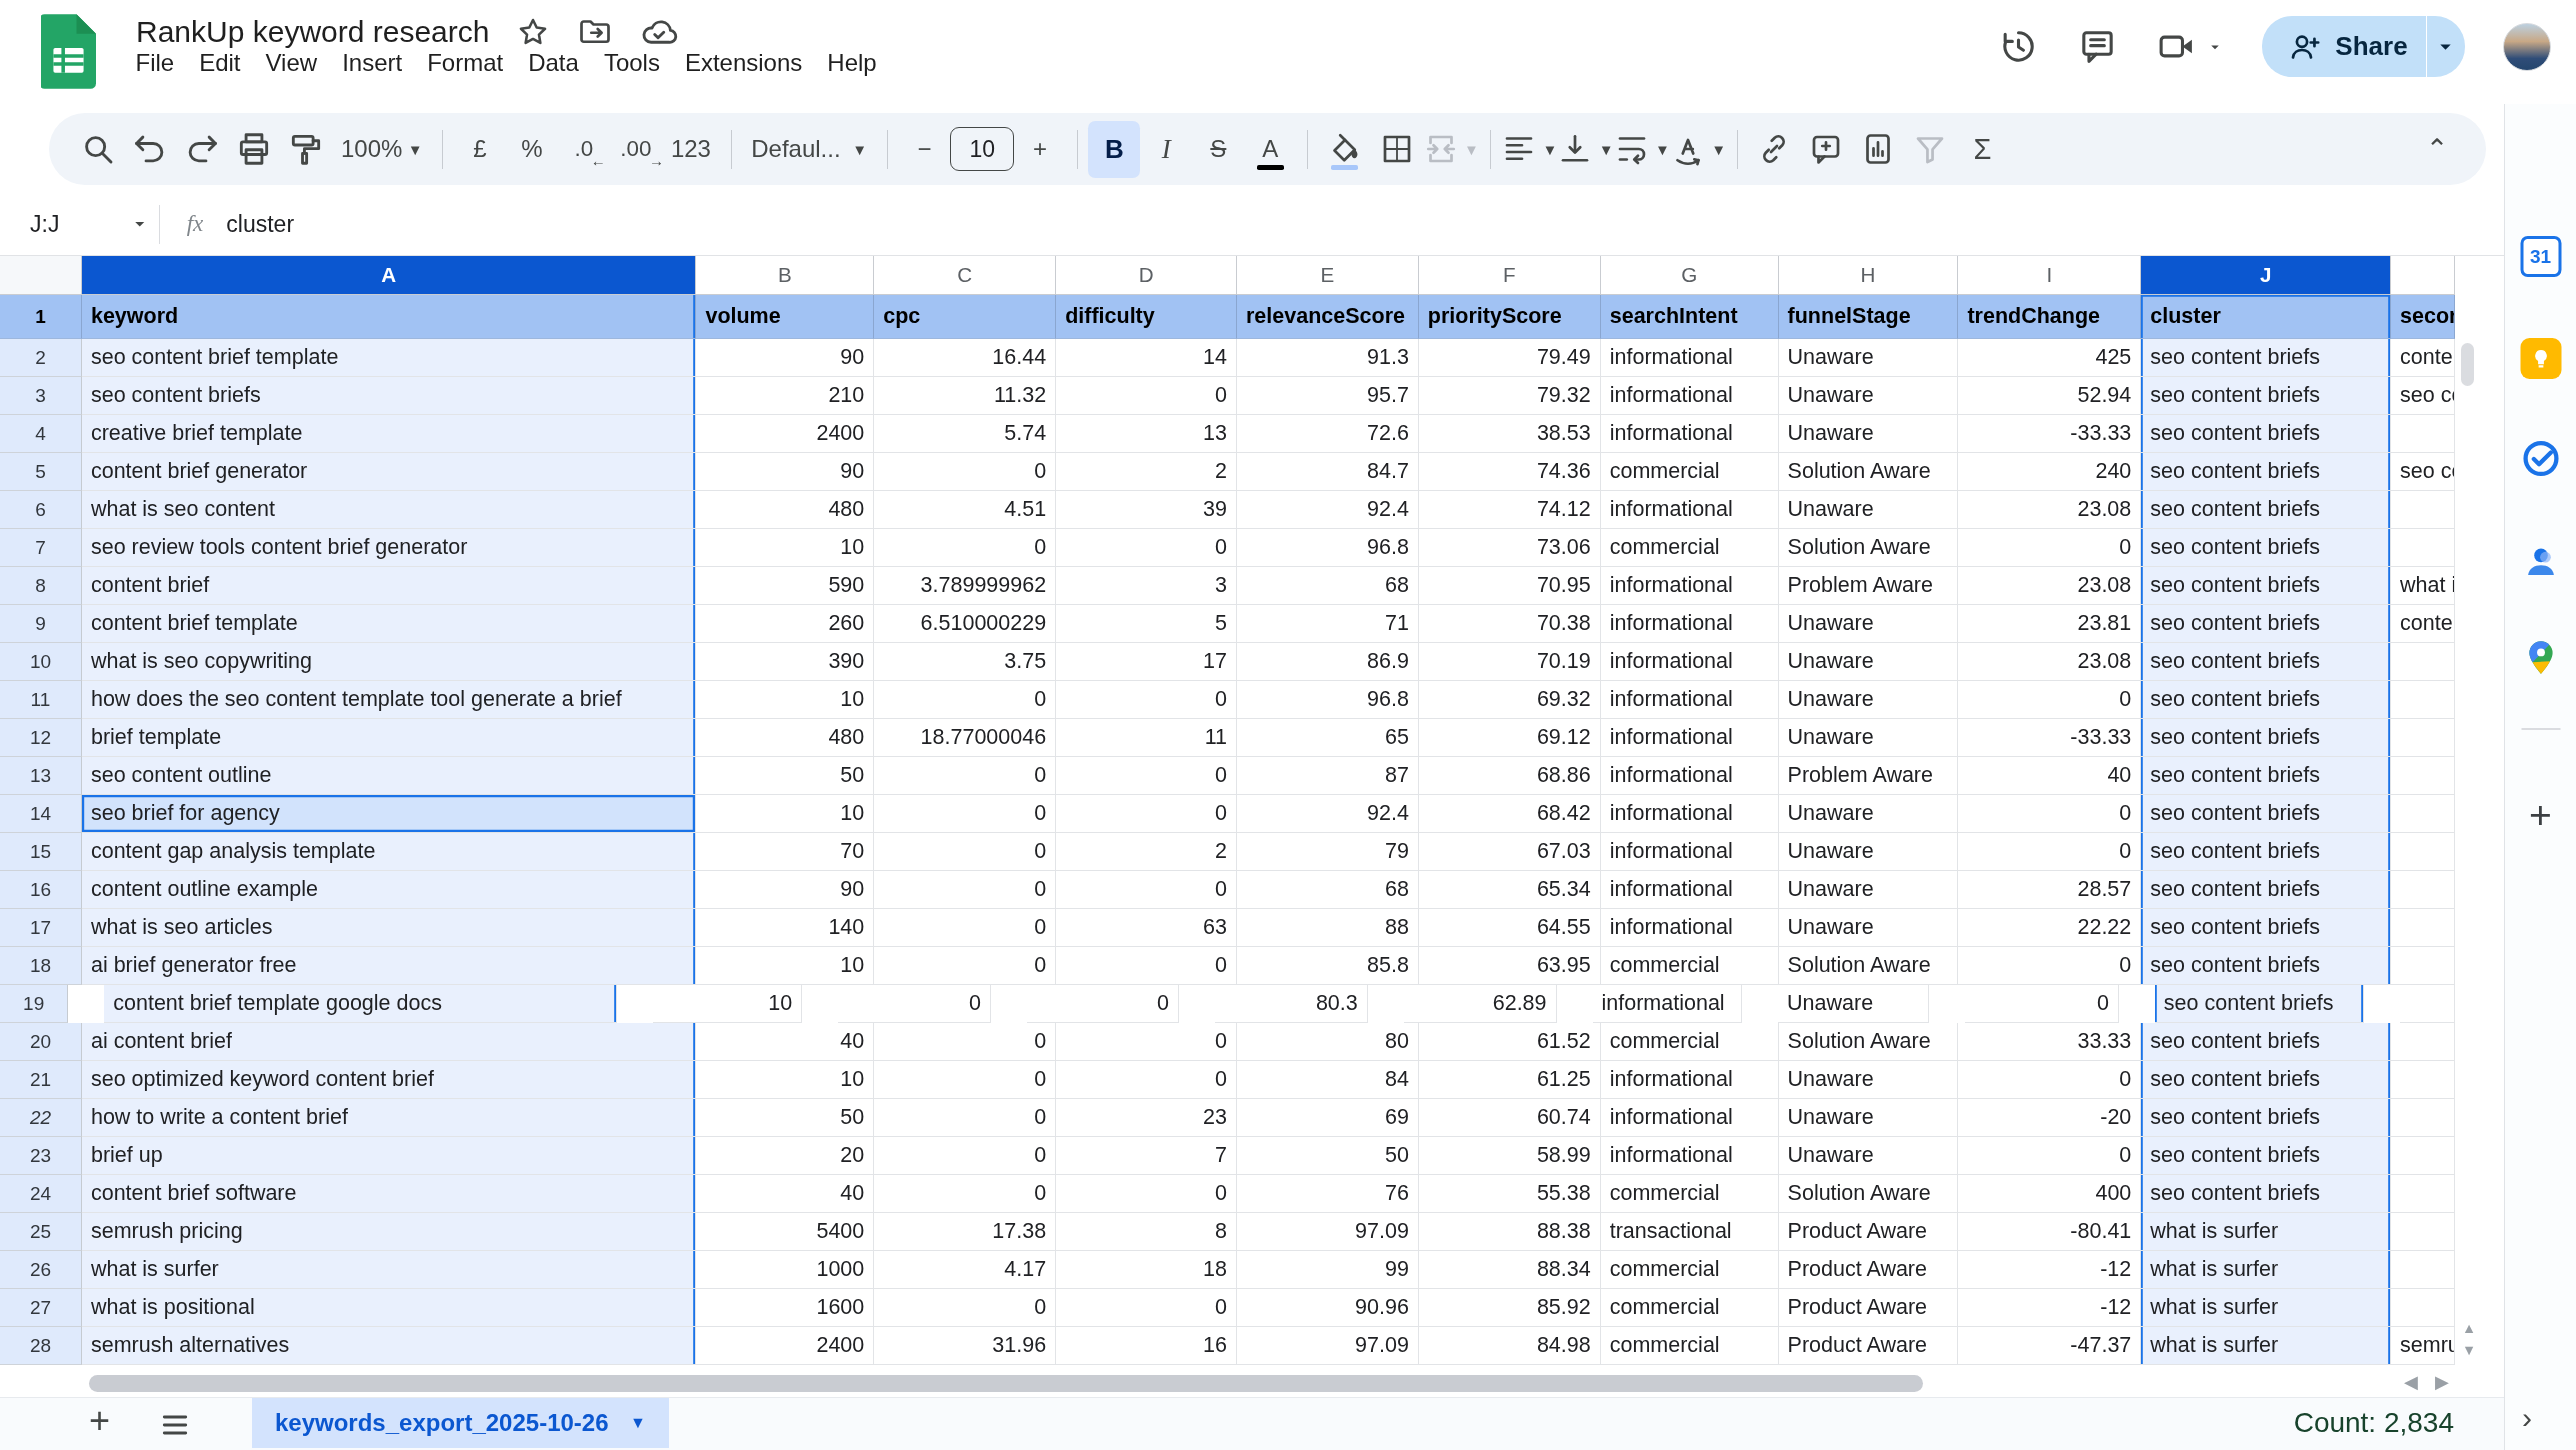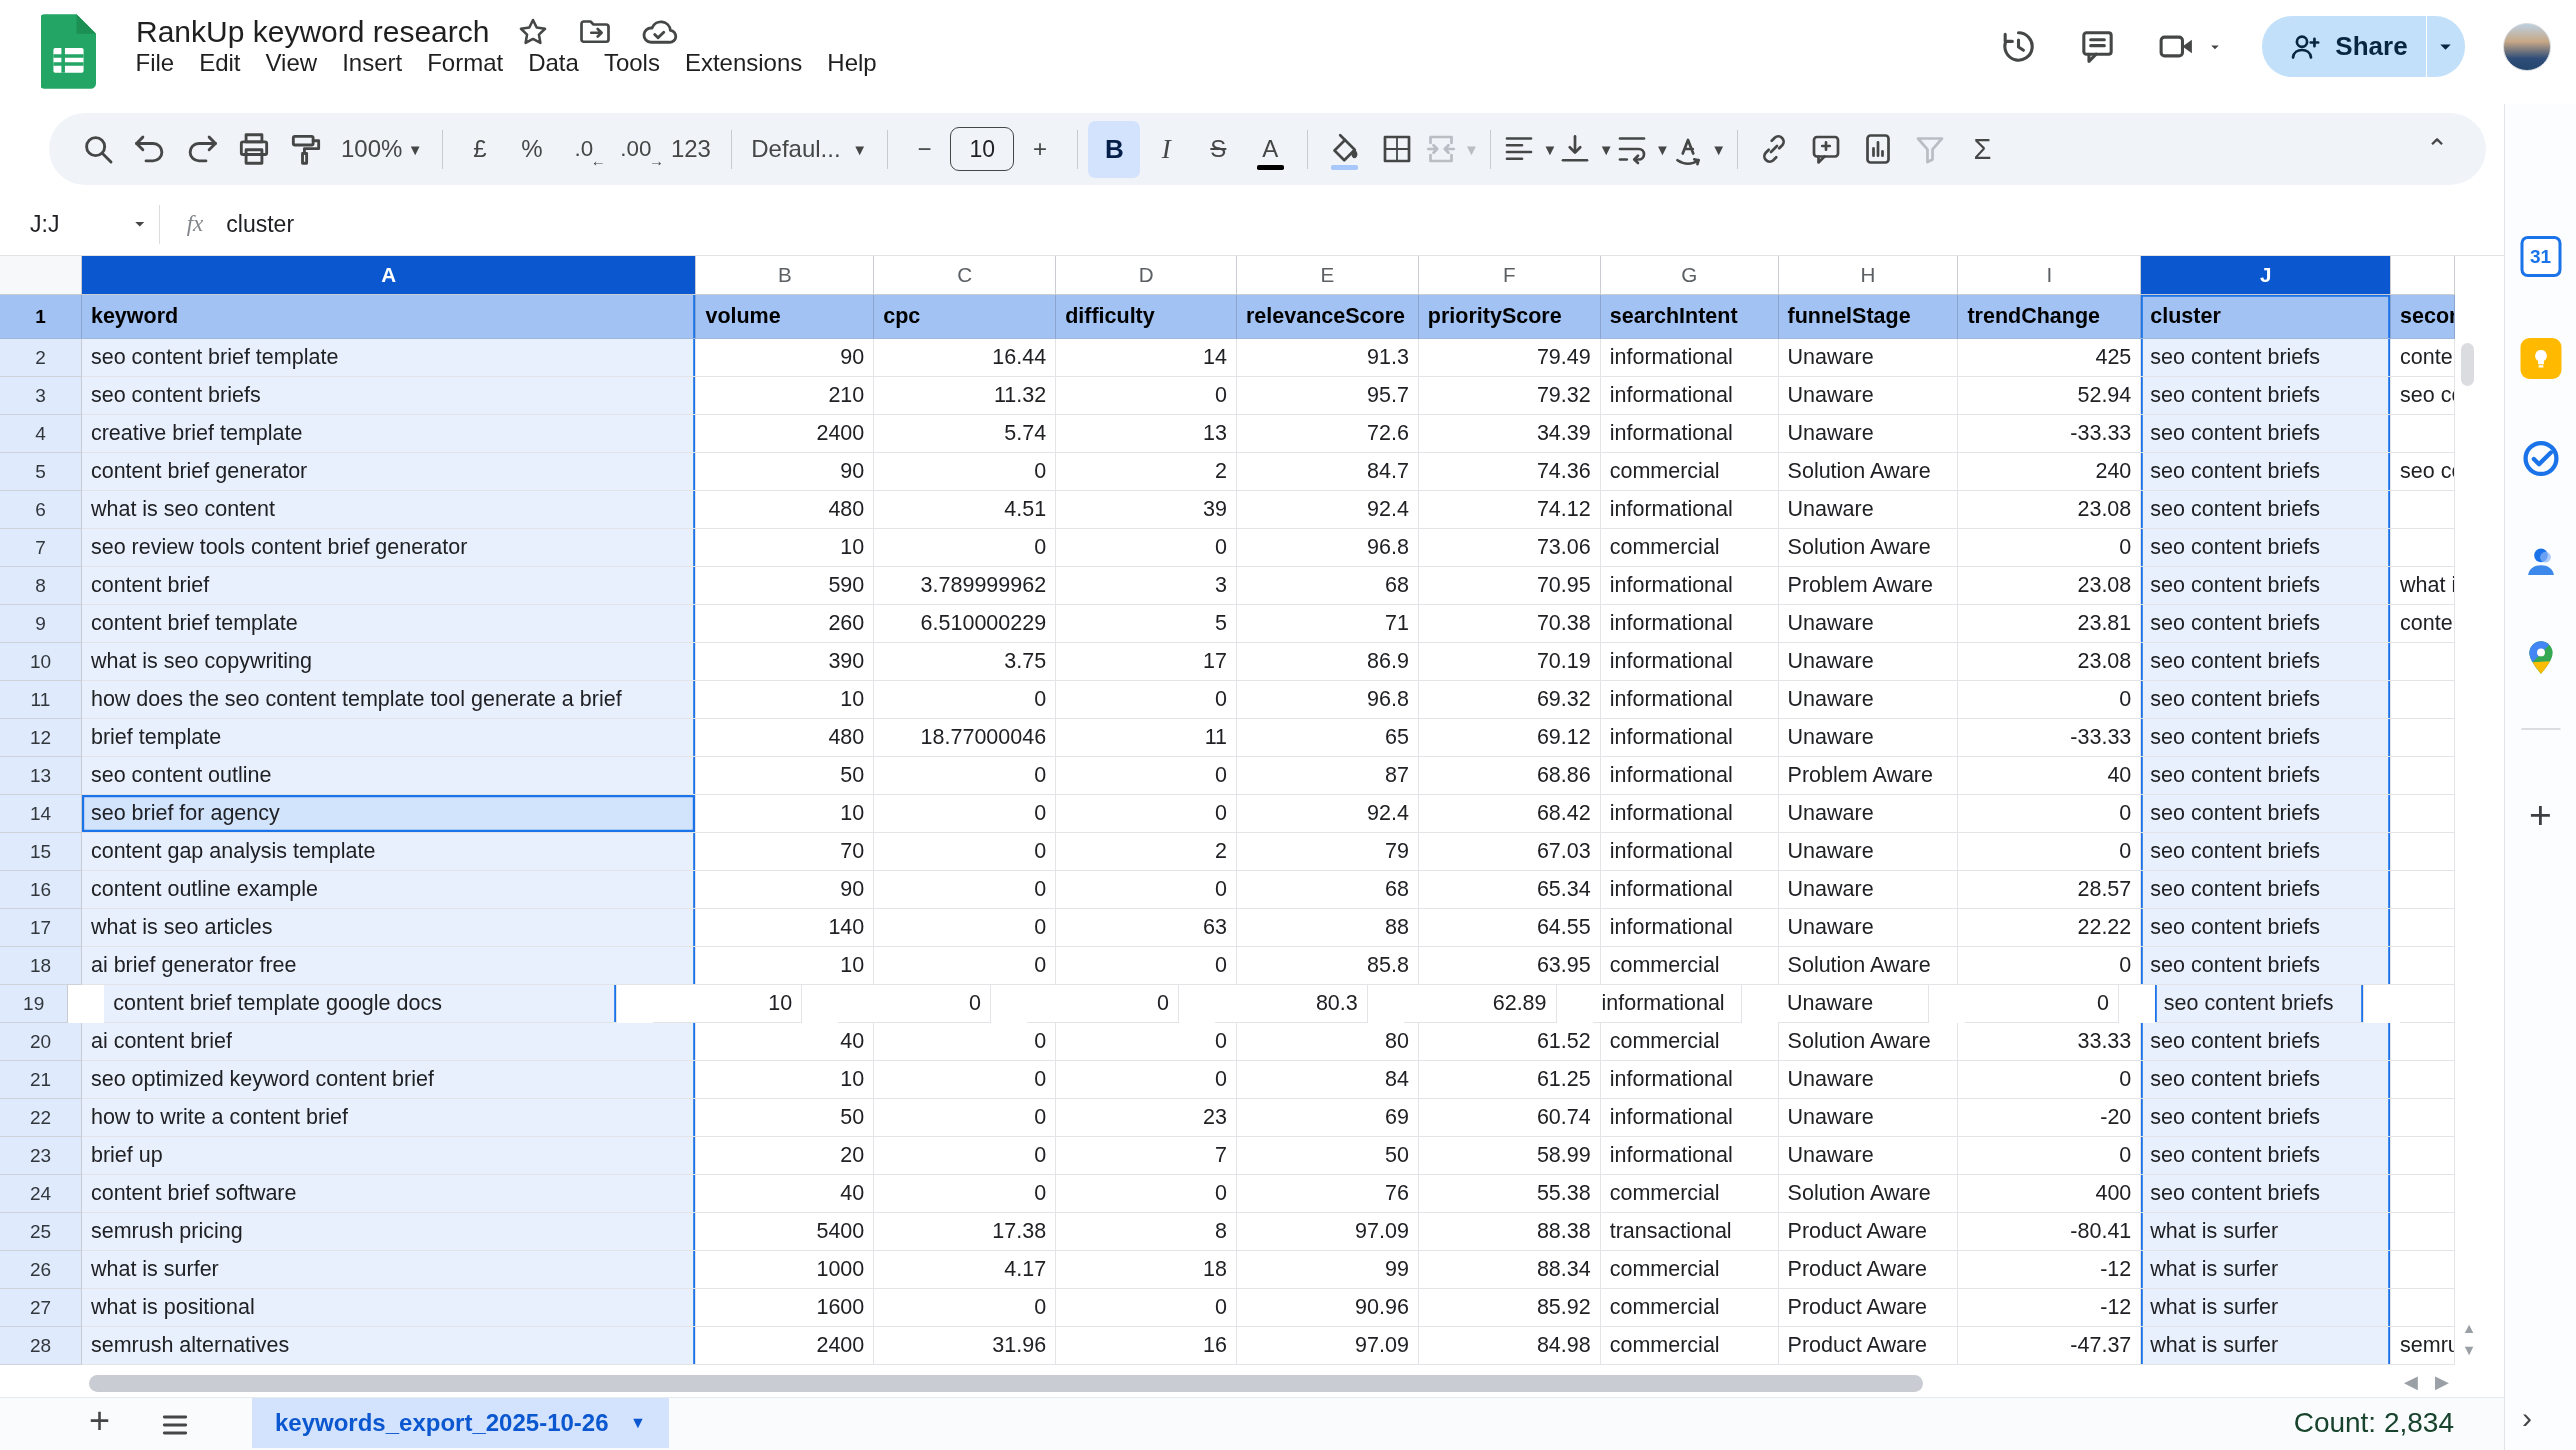--- a/index.html
+++ b/index.html
@@ -402,21 +402,21 @@
       <div class="gc textc tintJ" style="width: 250px; height: 38px;">seo content briefs</div>
       <div class="gc textc" style="width: 64px; height: 38px;">seo co</div>
     </div>
     <div class="grow" style="height: 38px;">
       <div class="gc gutter" style="width: 82px; height: 38px;">4</div>
       <div class="gc textc tintA" style="width: 615px; height: 38px;">creative brief template</div>
       <div class="gc num" style="width: 178px; height: 38px;">2400</div>
       <div class="gc num" style="width: 182px; height: 38px;">5.74</div>
       <div class="gc num" style="width: 181px; height: 38px;">13</div>
       <div class="gc num" style="width: 182px; height: 38px;">72.6</div>
-      <div class="gc num" style="width: 182px; height: 38px;">34.39</div>
+      <div class="gc num" style="width: 182px; height: 38px;">38.53</div>
       <div class="gc textc" style="width: 178px; height: 38px;">informational</div>
       <div class="gc textc" style="width: 180px; height: 38px;">Unaware</div>
       <div class="gc num" style="width: 183px; height: 38px;">-33.33</div>
       <div class="gc textc tintJ" style="width: 250px; height: 38px;">seo content briefs</div>
       <div class="gc textc" style="width: 64px; height: 38px;"></div>
     </div>
     <div class="grow" style="height: 38px;">
       <div class="gc gutter" style="width: 82px; height: 38px;">5</div>
       <div class="gc textc tintA" style="width: 615px; height: 38px;">content brief generator</div>
       <div class="gc num" style="width: 178px; height: 38px;">90</div>
@@ -648,21 +648,21 @@
       <div class="gc num" style="width: 181px; height: 38px;">0</div>
       <div class="gc num" style="width: 182px; height: 38px;">84</div>
       <div class="gc num" style="width: 182px; height: 38px;">61.25</div>
       <div class="gc textc" style="width: 178px; height: 38px;">informational</div>
       <div class="gc textc" style="width: 180px; height: 38px;">Unaware</div>
       <div class="gc num" style="width: 183px; height: 38px;">0</div>
       <div class="gc textc tintJ" style="width: 250px; height: 38px;">seo content briefs</div>
       <div class="gc textc" style="width: 64px; height: 38px;"></div>
     </div>
     <div class="grow" style="height: 38px;">
-      <div class="gc gutter" style="width: 82px; height: 38px;">22</div>
+      <div class="gc gutter" style="width: 82px; height: 38px; font-style: italic;">22</div>
       <div class="gc textc tintA" style="width: 615px; height: 38px;">how to write a content brief</div>
       <div class="gc num" style="width: 178px; height: 38px;">50</div>
       <div class="gc num" style="width: 182px; height: 38px;">0</div>
       <div class="gc num" style="width: 181px; height: 38px;">23</div>
       <div class="gc num" style="width: 182px; height: 38px;">69</div>
       <div class="gc num" style="width: 182px; height: 38px;">60.74</div>
       <div class="gc textc" style="width: 178px; height: 38px;">informational</div>
       <div class="gc textc" style="width: 180px; height: 38px;">Unaware</div>
       <div class="gc num" style="width: 183px; height: 38px;">-20</div>
       <div class="gc textc tintJ" style="width: 250px; height: 38px;">seo content briefs</div>

